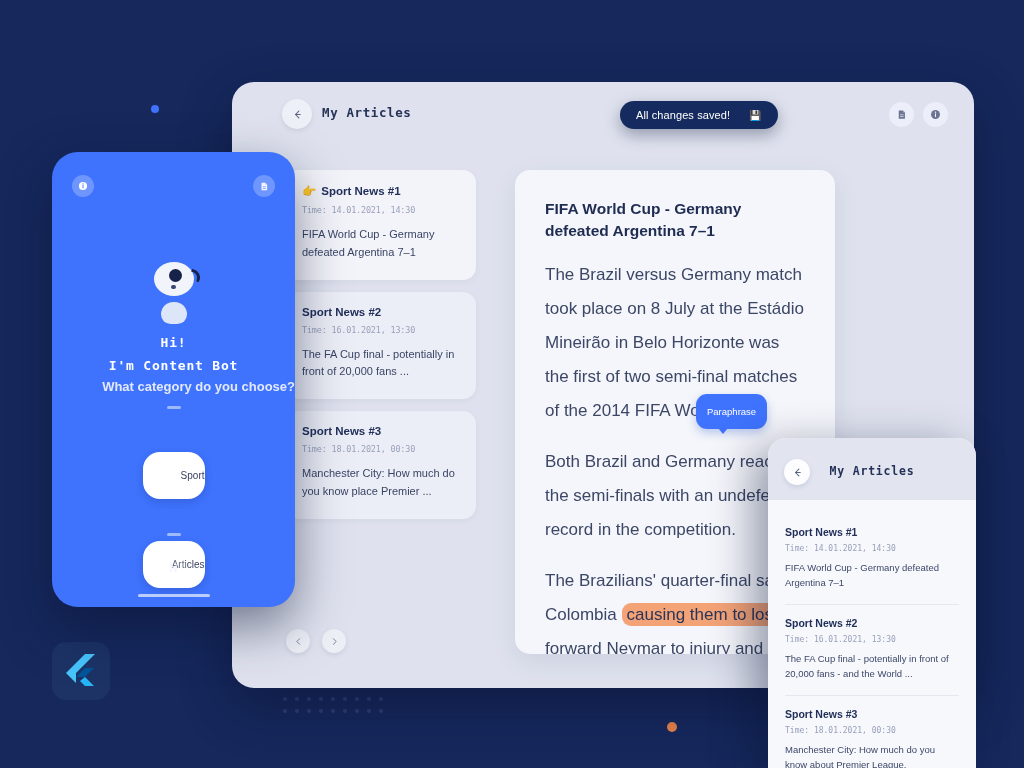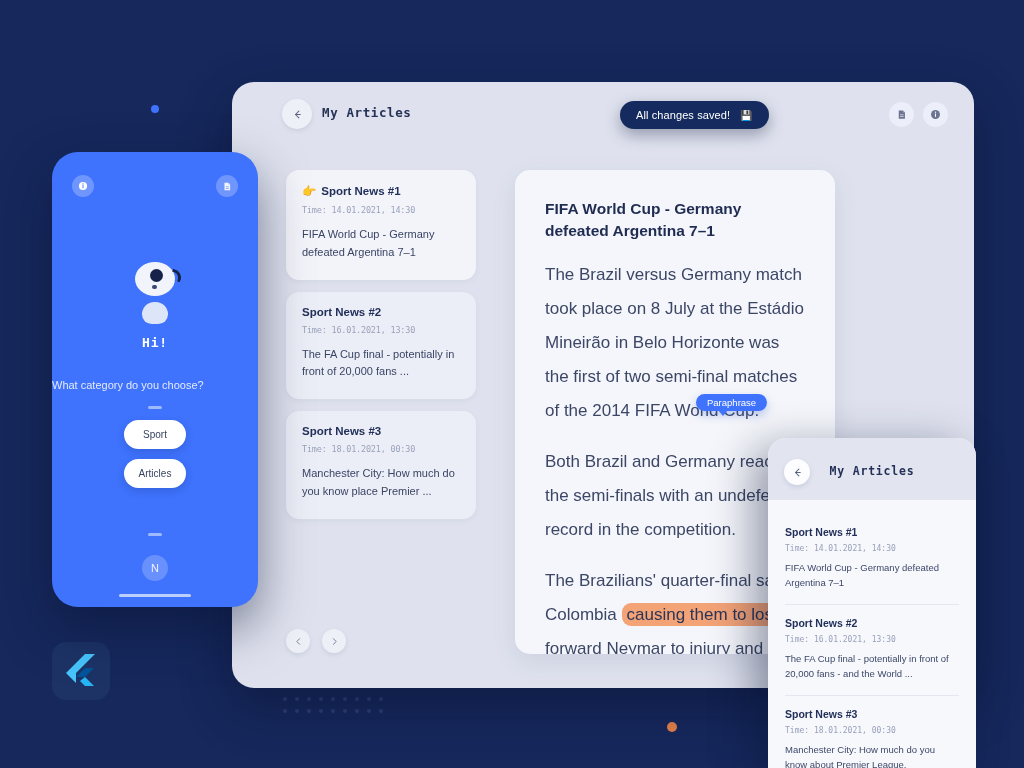--- a/index.html
+++ b/index.html
@@ -64,21 +64,21 @@
     position: absolute; left: 90px; top: 23px;
     font-family: "DejaVu Sans Mono", monospace;
     font-size: 12.5px; font-weight: 700; letter-spacing: .6px;
     color: #263357;
   }
   .toast {
     position: absolute; left: 388px; top: 19px;
     background: #152a5e; color: #ffffff;
     padding: 8px 16px; border-radius: 16px;
     font-size: 11px; letter-spacing: .1px;
-    display: flex; align-items: center; gap: 10px;
+    display: flex; align-items: center; gap: 19px;
     box-shadow: 0 6px 16px rgba(10,20,55,.35);
     white-space: nowrap;
   }
   .toast .emo { font-size: 10px; }
   .header-actions {
     position: absolute; right: 26px; top: 20px;
     display: flex; gap: 9px;
   }
   .icon-circle {
     width: 25px; height: 25px; border-radius: 50%;
@@ -139,34 +139,34 @@
     margin-bottom: 17px;
   }
   .hl {
     background: #f4a377; color: #2a3557;
     border-radius: 9px; padding: 2px 5px;
   }
   .caret { color: #3c4766; }
   .paraphrase-chip {
     position: absolute; left: 181px; top: 224px;
     background: #3f73fd; color: #fff;
-    font-size: 9.5px; padding: 3px 11px; border-radius: 11px;
+    font-size: 9.5px; padding: 12px 11px; border-radius: 11px;
     cursor: pointer; box-shadow: 0 4px 10px rgba(40,85,200,.3);
   }
   .paraphrase-chip::after {
     content: ""; position: absolute; left: 22px; bottom: -5px;
     border-left: 5px solid transparent;
     border-right: 5px solid transparent;
     border-top: 6px solid #3f73fd;
   }
 
   
   .phone-blue {
     position: absolute; left: 52px; top: 152px;
-    width: 206px; height: 455px;
+    width: 243px; height: 455px;
     background: #3f73fd; border-radius: 26px;
     box-shadow: 0 20px 50px rgba(8,18,50,.5);
     overflow: hidden;
   }
   .pb-top {
     position: absolute; top: 23px; left: 0; right: 0;
     display: flex; justify-content: space-between;
     padding: 0 20px;
   }
   .pb-iconbtn {
@@ -207,40 +207,42 @@
   }
   .pb-greet {
     position: absolute; top: 180px; left: 0; right: 0;
     text-align: center; color: #fff;
     font-family: "DejaVu Sans Mono", monospace;
     font-size: 13px; font-weight: 700; letter-spacing: .8px;
     line-height: 1.75;
   }
   .pb-question {
     position: absolute; top: 227px; left: 0; right: 0;
-    text-align: left; color: #e2e9ff;
-    font-size: 11px;
+    text-align: right; color: #e2e9ff;
+    font-size: 13px;
+    font-weight: bold;
   }
   .pb-dash {
     position: absolute; left: 50%; transform: translateX(-50%);
     width: 14px; height: 3px; border-radius: 2px;
     background: rgba(255,255,255,.5);
   }
   .pb-dash.d1 { top: 254px; }
   .pb-dash.d2 { top: 381px; }
   .pb-choices {
     position: absolute; top: 268px; left: 0; right: 0;
     display: flex; flex-direction: column; align-items: center; gap: 10px;
   }
   .choice {
     background: #fff; color: #38435f;
     border: none; border-radius: 17px;
-    padding: 9px 0; font-size: 10px; cursor: pointer;
+    padding: 18px 0; font-size: 10px; cursor: pointer;
     box-shadow: 0 3px 9px rgba(15,35,95,.2);
-    text-align: center;
+    text-align: right;
+    margin-top: 32px;
   }
   .choice.c1 { width: 62px; }
   .choice.c2 { width: 110px; }
   .choice.c3 { width: 62px; }
   .pb-nav {
     position: absolute; top: 403px; left: 50%; transform: translateX(-50%);
     width: 26px; height: 26px; border-radius: 50%;
     background: rgba(255,255,255,.22); border: none; cursor: pointer;
     color: #eef2ff; font-size: 11px;
     display: flex; align-items: center; justify-content: center;
@@ -432,20 +434,21 @@
     <div class="bot-head">
       <div class="bot-eye"></div>
       <div class="bot-mouth"></div>
       <div class="bot-set"></div>
     </div>
     <div class="bot-body"></div>
   </div>
 
   <div class="pb-greet">
     <div>Hi!</div>
+    <div>I'm Content Bot</div>
   </div>
   <div class="pb-question">What category do you choose?</div>
 
   <div class="pb-dash d1"></div>
 
   <div class="pb-choices" id="choices">
       <button class="choice c1">Sport</button>
       <button class="choice c3">Articles</button>
     </div>
 

